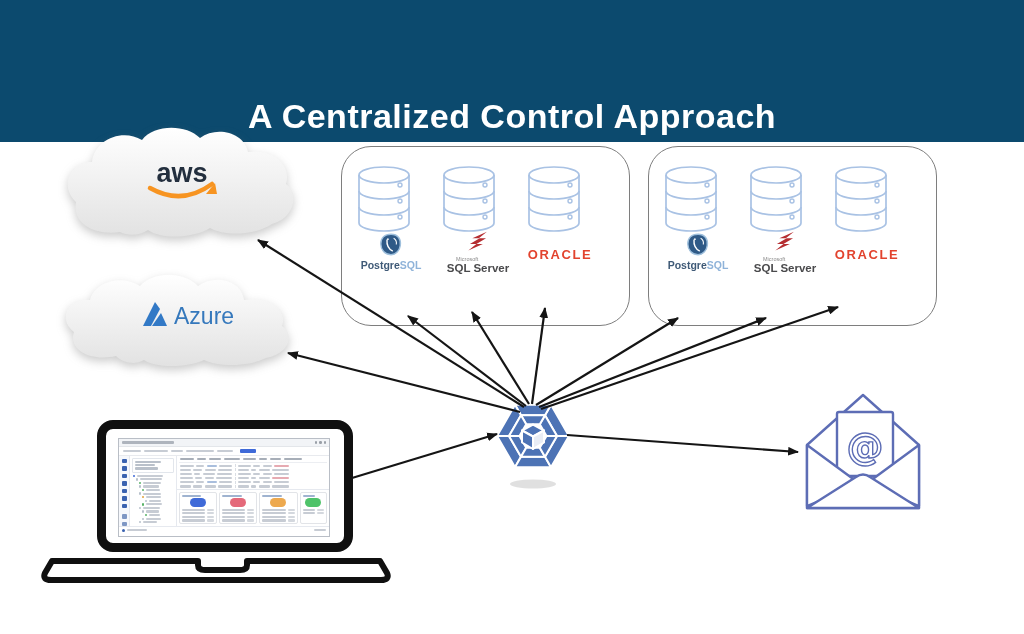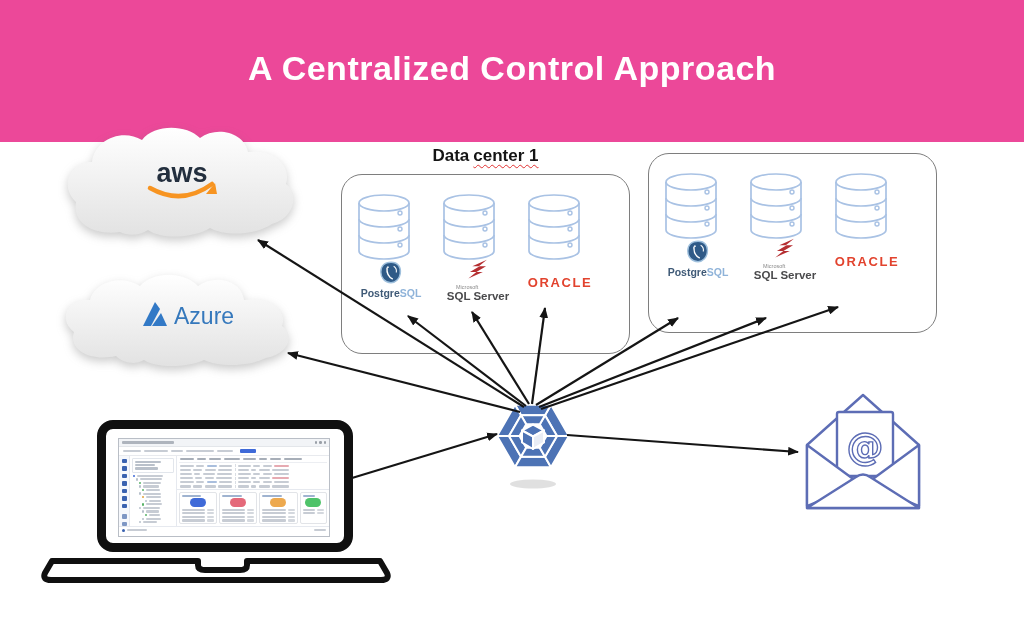--- a/index.html
+++ b/index.html
@@ -17,22 +17,22 @@
   .cloud-azure{left:50px;top:272px;}
   .aws-text{font-family:"Liberation Sans",sans-serif;font-size:27px;font-weight:700;fill:#232f3e;}
   .azure-text{font-family:"Liberation Sans",sans-serif;font-size:23px;font-weight:400;fill:#3578bc;}
 
   
   .dc{position:absolute;top:146px;width:289px;}
   .dc1{left:341px;} .dc2{left:648px;}
   .dc-label{text-align:center;font-size:17px;font-weight:600;color:#141414;height:21px;}
   .dc-label .marked{text-decoration-line:underline;text-decoration-style:wavy;
       text-decoration-color:#e03131;text-decoration-thickness:1px;text-underline-offset:3px;margin-left:4px;}
-  .dc-box{position:relative;margin-top:7px;height:178px;background:#fff;
-          border:1.4px solid #7e7e7e;border-radius:21px;}
+  .dc-box{position:relative;margin-top:0;height:178px;background:#fff;
+          border:1.4px solid #7e7e7e;border-radius:30px;}
   .cyl{position:absolute;top:18px;width:58px;height:68px;}
   .cyl.c1{left:13px;} .cyl.c2{left:98px;} .cyl.c3{left:183px;}
   .cyl path,.cyl ellipse{stroke:#a9c2e4;stroke-width:1.7;fill:#fff;}
   .cyl circle{stroke:#a9c2e4;stroke-width:1.4;fill:#fff;}
 
   .logo-pg{position:absolute;left:12px;top:86px;width:74px;text-align:center;}
   .pg-text{font-size:10.5px;margin-top:0;line-height:11px;}
   .pg-dark{color:#3f5a77;font-weight:700;} .pg-light{color:#8fb3d9;font-weight:700;}
   .logo-ss{position:absolute;left:99px;top:84px;width:74px;text-align:center;}
   .ss-ms{font-size:5.5px;color:#8a8a8a;line-height:6px;text-align:left;margin-left:15px;}
@@ -90,21 +90,21 @@
   .sspace{flex:1;}
 
   
   .arrows{position:absolute;left:0;top:0;z-index:50;pointer-events:none;}
 </style>
 </head>
 <body>
 
 <div class="slide">
 
-  <div class="header" style="background: #ec4899;">
+  <div class="header" style="background: #0c4a6e; align-items: flex-end;">
     <h1>A Centralized Control Approach</h1>
   </div>
 
   <svg class="cloud cloud-aws" width="248" height="126" viewBox="0 0 248 126">
     <defs>
       <linearGradient id="gc1" x1="0" y1="0" x2="0" y2="1">
         <stop offset="0" stop-color="#ffffff"></stop>
           <stop offset="1" stop-color="#e2e2e2"></stop>
       </linearGradient>
     </defs>
@@ -121,23 +121,20 @@
          C164,2 192,8 194,28 C220,24 238,38 232,54 C246,64 238,82 216,86
          C196,96 166,94 154,88 C136,96 106,96 94,88 C84,94 72,90 66,84 Z"></path>
     <g transform="translate(93,28)">
       <polygon points="0,26 12,2 17,9 8,26" fill="#3279c6"></polygon>
       <polygon points="9,26 18,13 24,26" fill="#3279c6"></polygon>
     </g>
     <text class="azure-text" x="124" y="52">Azure</text>
   </svg>
 
   <div class="dc dc1">
-    <div class="dc-label">
-      <span>Data</span><span class="marked">center 1</span>
-    </div>
     <div class="dc-box">
       <svg class="cyl c1" viewBox="0 0 58 68">
         <path d="M4,10 V58 A25,8 0 0 0 54,58 V10"></path>
           <path d="M4,26 A25,8 0 0 0 54,26" fill="none"></path>
         <path d="M4,42 A25,8 0 0 0 54,42" fill="none"></path>
           <ellipse cx="29" cy="10" rx="25" ry="8"></ellipse>
         <circle cx="45" cy="20" r="2"></circle>
           <circle cx="45" cy="36" r="2"></circle>
           <circle cx="45" cy="52" r="2"></circle>
       </svg>

